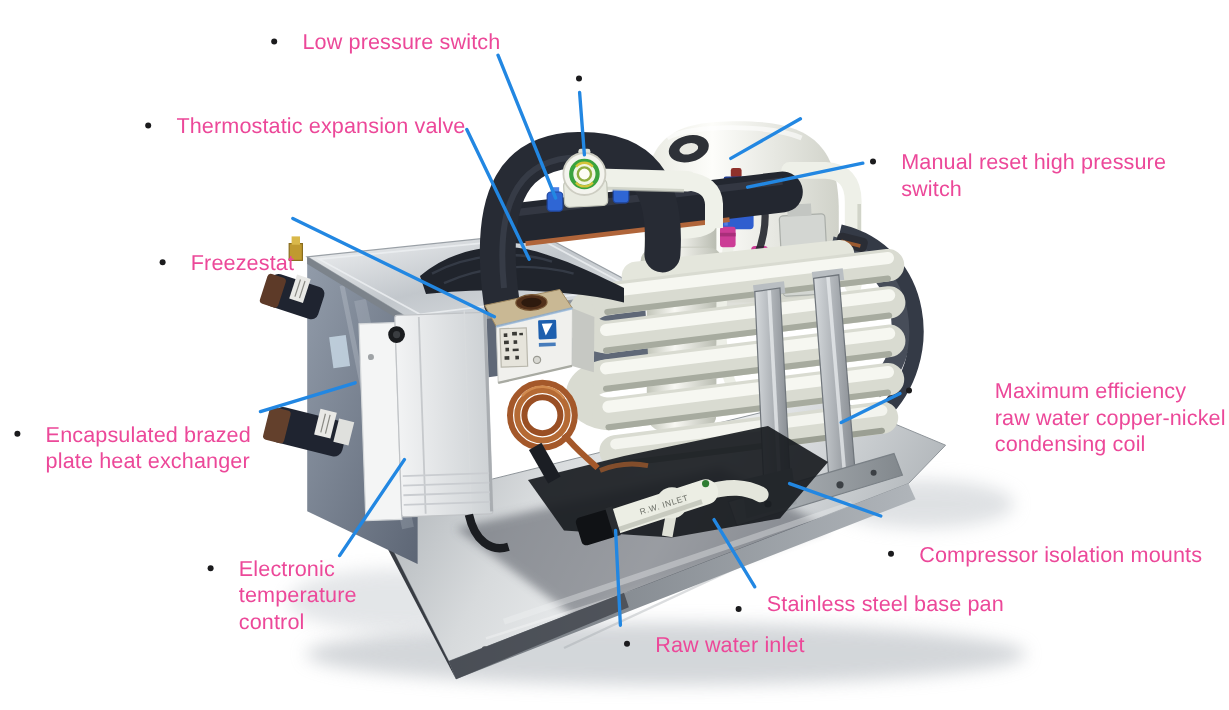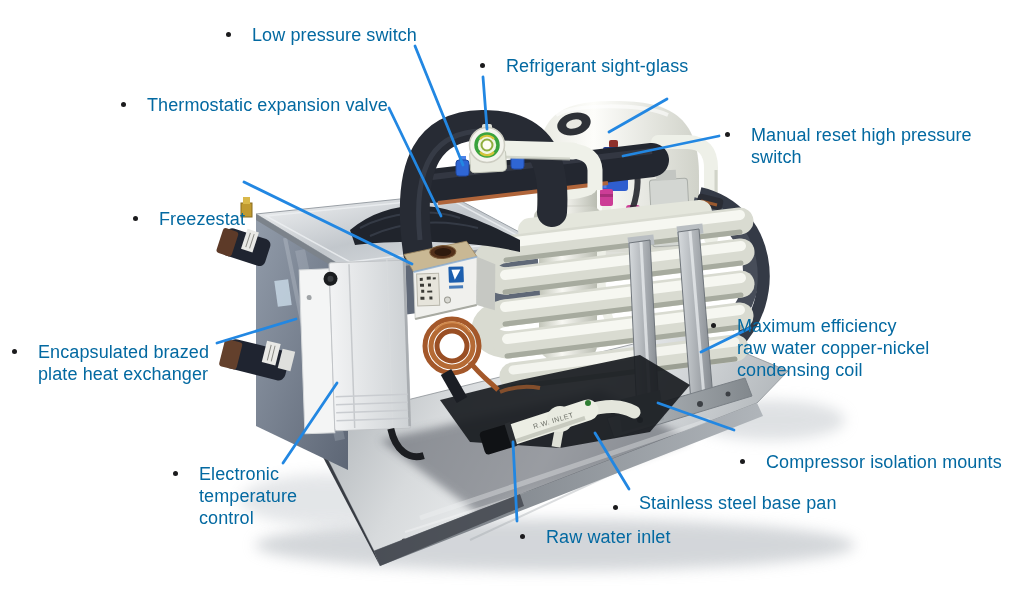--- a/index.html
+++ b/index.html
@@ -9,21 +9,21 @@
   }
   .machine-svg { position:absolute; left:0; top:0; z-index:1; }
   .callout {
     position:absolute; z-index:3; display:flex; align-items:flex-start;
   }
   .callout .dot {
     width:5px; height:5px; border-radius:50%; background:#1b1b1d;
     margin-top:8px; margin-right:21px; flex:0 0 auto;
   }
   .callout .txt {
-    font-size:18px; line-height:22px; color:#0369a1;
+    font-size:18px; line-height:22px; color:#ec4899;
     white-space:pre-line; letter-spacing:0.1px;
   }
 </style>
 </head>
 <body>
 
 <div class="stage">
 
 <svg class="machine-svg" width="1024" height="592" viewBox="0 0 1024 592">
   <defs>
@@ -330,46 +330,45 @@
     <line x1="517" y1="521" x2="513" y2="442" stroke="#2287e2"></line>
   </g>
 </svg>
 
 <div class="callout" style="left:226px; top:24px;">
   <span class="dot"></span>
   <span class="txt">Low pressure switch</span>
 </div>
 <div class="callout" style="left:480px; top:55px;">
   <span class="dot"></span>
-  <span class="txt">Refrigerant sight-glass</span>
 </div>
 <div class="callout" style="left:725px; top:124px;">
   <span class="dot"></span>
   <span class="txt">Manual reset high pressure switch</span>
 </div>
 <div class="callout" style="left:121px; top:94px;">
   <span class="dot"></span>
   <span class="txt">Thermostatic expansion valve</span>
 </div>
 <div class="callout" style="left:133px; top:168px;margin-top:40px;">
   <span class="dot"></span>
   <span class="txt">Freezestat</span>
 </div>
-<div class="callout" style="left:12px; top:341px;justify-content:center;">
+<div class="callout" style="left:12px; top:351px;justify-content:center;">
   <span class="dot"></span>
   <span class="txt">Encapsulated brazed
 plate heat exchanger</span>
 </div>
 <div class="callout" style="left:173px; top:463px;">
   <span class="dot"></span>
   <span class="txt">Electronic
 temperature
 control</span>
 </div>
-<div class="callout" style="left:711px; top:315px;">
+<div class="callout" style="left:755px; top:315px;gap:48px;">
   <span class="dot"></span>
   <span class="txt">Maximum efficiency
 raw water copper-nickel
 condensing coil</span>
 </div>
 <div class="callout" style="left:740px; top:426px;margin-top:25px;">
   <span class="dot"></span>
   <span class="txt">Compressor isolation mounts</span>
 </div>
 <div class="callout" style="left:613px; top:492px;align-items:center;">

